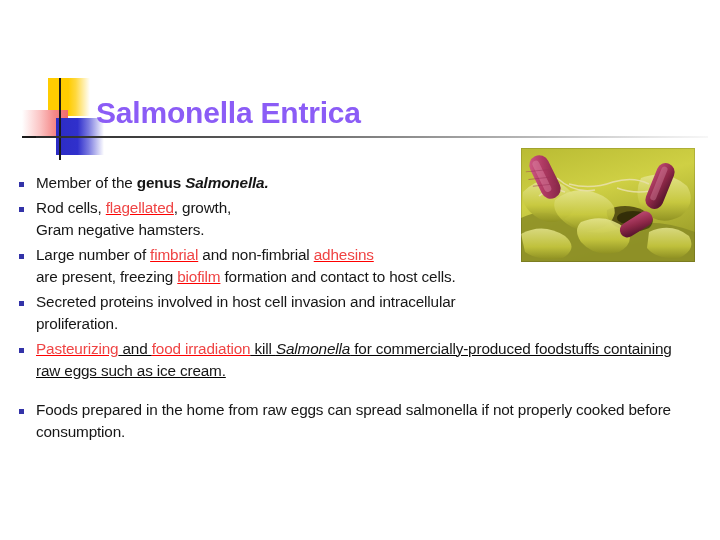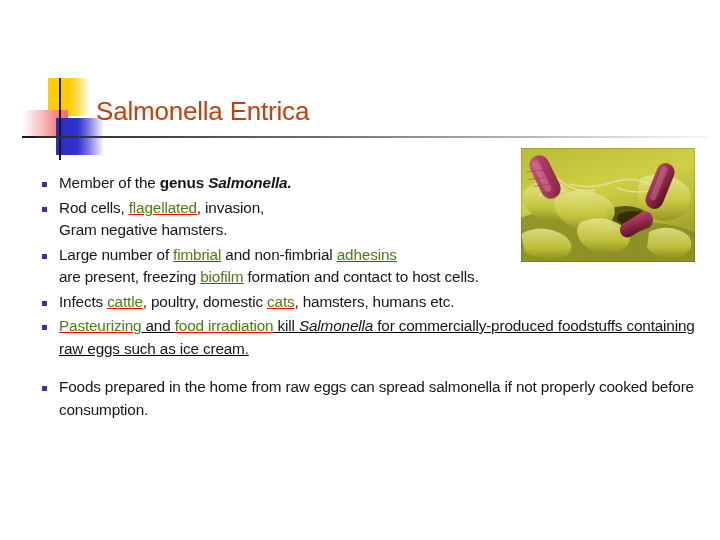--- a/index.html
+++ b/index.html
@@ -67,23 +67,23 @@
     width: 82px;
     height: 2px;
     background: #1a1a1a;
   }
 
   
   #page-title {
     position: absolute;
     left: 96px;
     top: 96px;
-    font-size: 26px;
-    font-weight: normal;
-    color: #c2410c;
+    font-size: 30px;
+    font-weight: bold;
+    color: #8b5cf6;
     letter-spacing: -0.2px;
     white-space: nowrap;
   }
   #title-rule {
     position: absolute;
     left: 36px;
     top: 136px;
     width: 672px;
     height: 2px;
     background: linear-gradient(to right, #2b2b2b 0%, #3a3a3a 12%, #6f6f6f 42%, #b4b4b4 72%, #e6e6e6 92%, #f7f7f7 100%);
@@ -99,21 +99,21 @@
     overflow: hidden;
     background: #c9c93a;
   }
   #microscopy-image svg {
     display: block;
   }
 
   
   #body {
     position: absolute;
-    left: 37px;
+    left: 14px;
     top: 172px;
     width: 676px;
   }
   .bullet-row {
     position: relative;
     padding-left: 22px;
     margin-bottom: 12px;
   }
   .bullet-marker {
     position: absolute;
@@ -129,21 +129,21 @@
     color: #161616;
     letter-spacing: -0.15px;
   }
   .b-narrow .bullet-text {
     width: 470px;
   }
   .b-mid .bullet-text {
     width: 505px;
   }
   .lnk {
-    color: #4d7c0f;
+    color: #ef4444;
     text-decoration: underline;
     text-decoration-color: #FF0000;
     text-underline-offset: 1px;
   }
   .bold { font-weight: bold; }
   .bolditalic { font-weight: bold; font-style: italic; }
   .italic { font-style: italic; }
 
   .sp-1 { margin-bottom: 2px; }
   .sp-2 { margin-bottom: 16px; text-decoration: underline; }
@@ -237,38 +237,36 @@
     <div class="bullet-row b-narrow sp-1">
       <span class="bullet-marker"></span>
       <div class="bullet-text">
         <span>Member of the </span><span class="bold">genus </span><span class="bolditalic">Salmonella.</span>
       </div>
     </div>
 
     <div class="bullet-row b-narrow sp-1">
       <span class="bullet-marker"></span>
       <div class="bullet-text">
-        <span>Rod cells, </span><span class="lnk">flagellated</span><span>, invasion,</span><br><span>Gram negative hamsters.</span>
+        <span>Rod cells, </span><span class="lnk">flagellated</span><span>, growth,</span><br><span>Gram negative hamsters.</span>
       </div>
     </div>
 
     <div class="bullet-row sp-1">
       <span class="bullet-marker"></span>
       <div class="bullet-text">
         <span>Large number of </span><span class="lnk">fimbrial</span><span> and non-fimbrial </span><span class="lnk">adhesins</span><br><span>are present, freezing </span><span class="lnk">biofilm</span><span> formation and contact to host cells.</span>
       </div>
     </div>
 
-
-    <div class="bullet-row sp-1">
-      <span class="bullet-marker"></span>
-      <div class="bullet-text">
-        <span>Infects </span><span class="lnk">cattle</span><span>, poultry, domestic </span><span class="lnk">cats</span><span>, hamsters, humans etc.</span>
-      </div>
-    </div>
+    <div class="bullet-row b-mid sp-1">
+      <span class="bullet-marker"></span>
+      <div class="bullet-text">Secreted proteins involved in host cell invasion and intracellular proliferation.</div>
+    </div>
+
 
 
     <div class="bullet-row sp-2">
       <span class="bullet-marker"></span>
       <div class="bullet-text">
         <span class="lnk">Pasteurizing</span><span> and </span><span class="lnk">food irradiation</span><span> kill </span><span class="italic">Salmonella</span><span> for commercially-produced foodstuffs containing raw eggs such as ice cream.</span>
       </div>
     </div>
 
     <div class="bullet-row">

